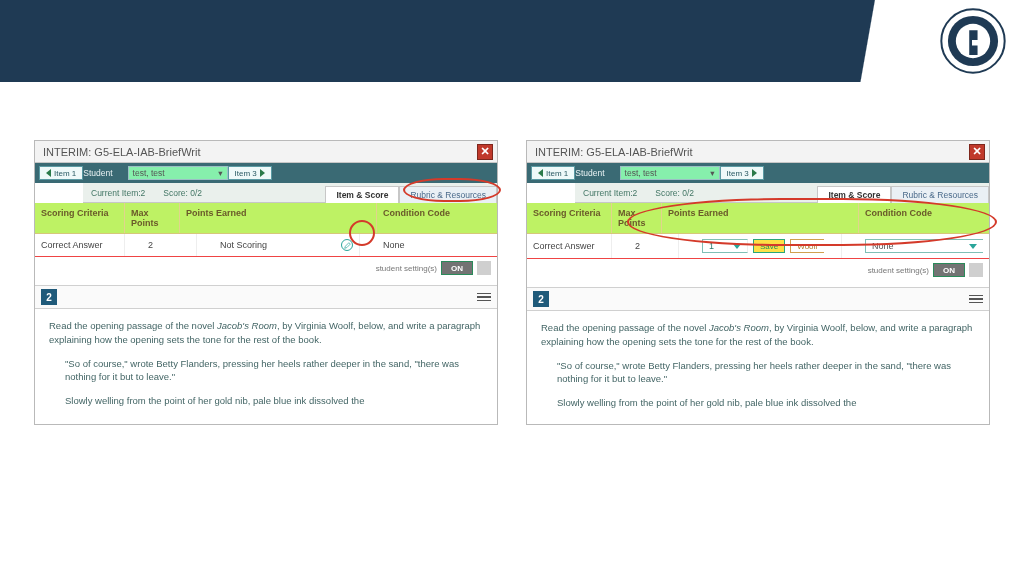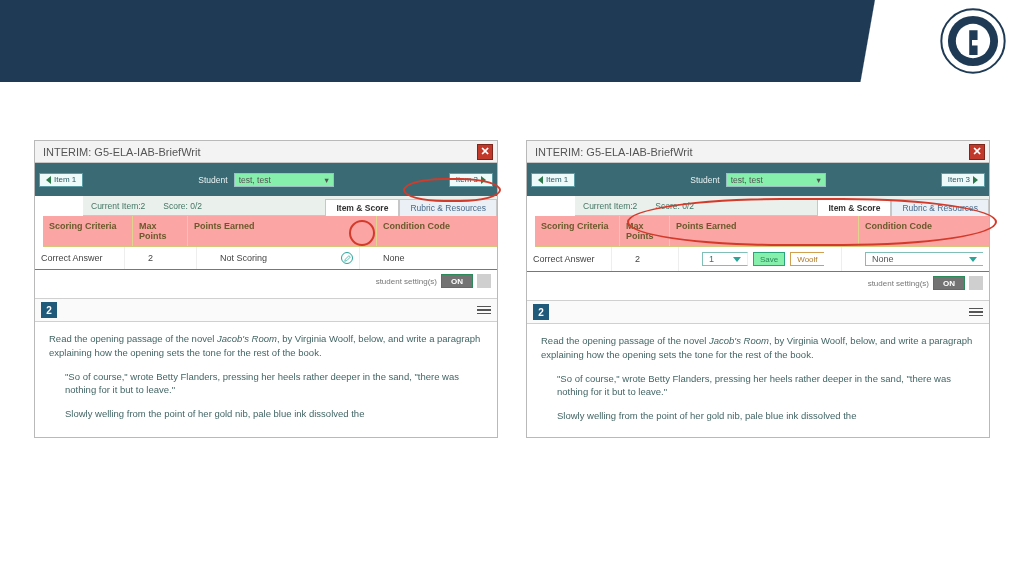--- a/index.html
+++ b/index.html
@@ -15,48 +15,48 @@
   .seal { position: absolute; right: 18px; top: 8px; width: 66px; height: 66px; z-index: 2; }
 
   
   .panels { display: flex; gap: 28px; padding: 58px 34px 0; }
   .panel { width: 465px; border: 1px solid #b9b9b9; background: #fff; font-size: 9px; color: #444; position: relative; }
 
   .panel-title { display: flex; align-items: center; justify-content: space-between; height: 22px; padding: 0 4px 0 8px; background: #f3f3f3; border-bottom: 1px solid #c7c7c7; }
   .panel-title span { font-size: 11px; color: #555; }
   .close-x { width: 16px; height: 16px; background: #c0392b; color: #fff; display: flex; align-items: center; justify-content: center; font-size: 11px; font-weight: bold; border: 1px solid #7e261c; }
 
-  .teal-bar { display: flex; align-items: center; justify-content: space-between; height: 33px; background: #3a6a74; padding: 0 4px; }
+  .teal-bar { display: flex; align-items: center; justify-content: flex-start; height: 20px; background: #3a6a74; padding: 0 4px; }
   .item-btn { background: #eef9f9; border: 1px solid #5a9aa3; height: 14px; padding: 0 6px; display: flex; align-items: center; gap: 3px; font-size: 8px; color: #2a5a63; }
   .item-btn .tri { width: 0; height: 0; border-top: 4px solid transparent; border-bottom: 4px solid transparent; }
   .tri-l { border-right: 5px solid #2a7a4a; }
   .tri-r { border-left: 5px solid #2a7a4a; }
-  .student-block { display: flex; align-items: center; gap: 6px; color: #eaf3f4; font-size: 8.5px; }
+  .student-block { display: flex; align-items: center; gap: 15px; color: #eaf3f4; font-size: 8.5px; }
   .student-block .sel { background: #86efac; border: 1px solid #9bbfc5; color: #555; height: 14px; width: 100px; padding: 0 4px; display: flex; align-items: center; justify-content: space-between; }
 
   .tabs-row { display: flex; align-items: flex-end; height: 20px; background: #eaf0ec; border-bottom: 1px solid #c7c7c7; font-size: 8.5px; margin-left: 48px; }
   .tabs-row .left { display: flex; gap: 18px; padding: 0 8px; color: #476; height: 100%; align-items: center; flex: 1; }
   .tab { padding: 3px 10px; border: 1px solid #c7c7c7; border-bottom: none; margin-bottom: -1px; background: #fff; font-weight: 600; color: #333; }
   .tab.rubric { background: #eaf0f5; color: #4a6a8a; font-weight: 400; }
 
   .grid-head, .grid-row { display: grid; grid-template-columns: 90px 55px 1fr 120px; }
   .panel.right .grid-head, .panel.right .grid-row { grid-template-columns: 85px 50px 1fr 130px; }
-  .grid-head { background: #fca5a5; border-bottom: 1px solid #d6c77a; font-weight: 600; color: #6a5a2a; margin-left: 8px; }
+  .grid-head { background: #bef264; border-bottom: 1px solid #d6c77a; font-weight: 600; color: #6a5a2a; }
   .grid-head div { padding: 5px 6px; border-right: 1px solid #e1d48c; }
   .grid-head div:last-child { border-right: none; }
   .grid-row { background: #fff; border-bottom: 1px solid #ef4444; gap: 17px; }
   .grid-row div { padding: 5px 6px; border-right: 1px solid #eee; display: flex; align-items: center; gap: 6px; }
   .grid-row div:last-child { border-right: none; }
 
   .edit-icon { width: 12px; height: 12px; border-radius: 50%; border: 1px solid #2aa59a; display: flex; align-items: center; justify-content: center; }
   .edit-icon svg { width: 7px; height: 7px; }
 
   .score-select { width: 46px; height: 14px; border: 1px solid #7fbfb6; background: #fff; display: flex; align-items: center; justify-content: space-between; padding: 0 3px; color: #2a7a6f; }
   .mini-btn { height: 14px; padding: 0 8px; border: 1px solid; display: flex; align-items: center; font-size: 8px; }
-  .mini-btn.save { color: #2a8a5a; border-color: #2aa57a; background: #86efac; }
+  .mini-btn.save { color: #2a8a5a; border-color: #2aa57a; background: #fde047; }
   .mini-btn.cancel { color: #b07a2a; border-color: #d0a050; background: #fff; }
   .cc-select { width: 100%; height: 14px; border: 1px solid #7fbfb6; display: flex; align-items: center; justify-content: space-between; padding: 0 3px; color: #555; }
   .dd { width: 0; height: 0; border-left: 4px solid transparent; border-right: 4px solid transparent; border-top: 5px solid #2aa59a; }
 
   .settings-row { display: flex; justify-content: flex-end; align-items: center; gap: 4px; padding: 4px 6px; color: #777; font-size: 8px; }
   .on-toggle { width: 32px; height: 14px; background: #737373; color: #fff; font-size: 8px; font-weight: bold; display: flex; align-items: center; justify-content: center; border: 1px solid #2a8a5a; }
   .gray-block { width: 14px; height: 14px; background: #cfcfcf; }
 
   .q-bar { display: flex; align-items: center; justify-content: space-between; padding: 3px 6px; border-top: 1px solid #d0d0d0; border-bottom: 1px solid #d0d0d0; background: #fafafa; margin-top: 6px; }
   .q-num { width: 16px; height: 16px; background: #1f5a7a; color: #fff; display: flex; align-items: center; justify-content: center; font-size: 10px; font-weight: bold; }

